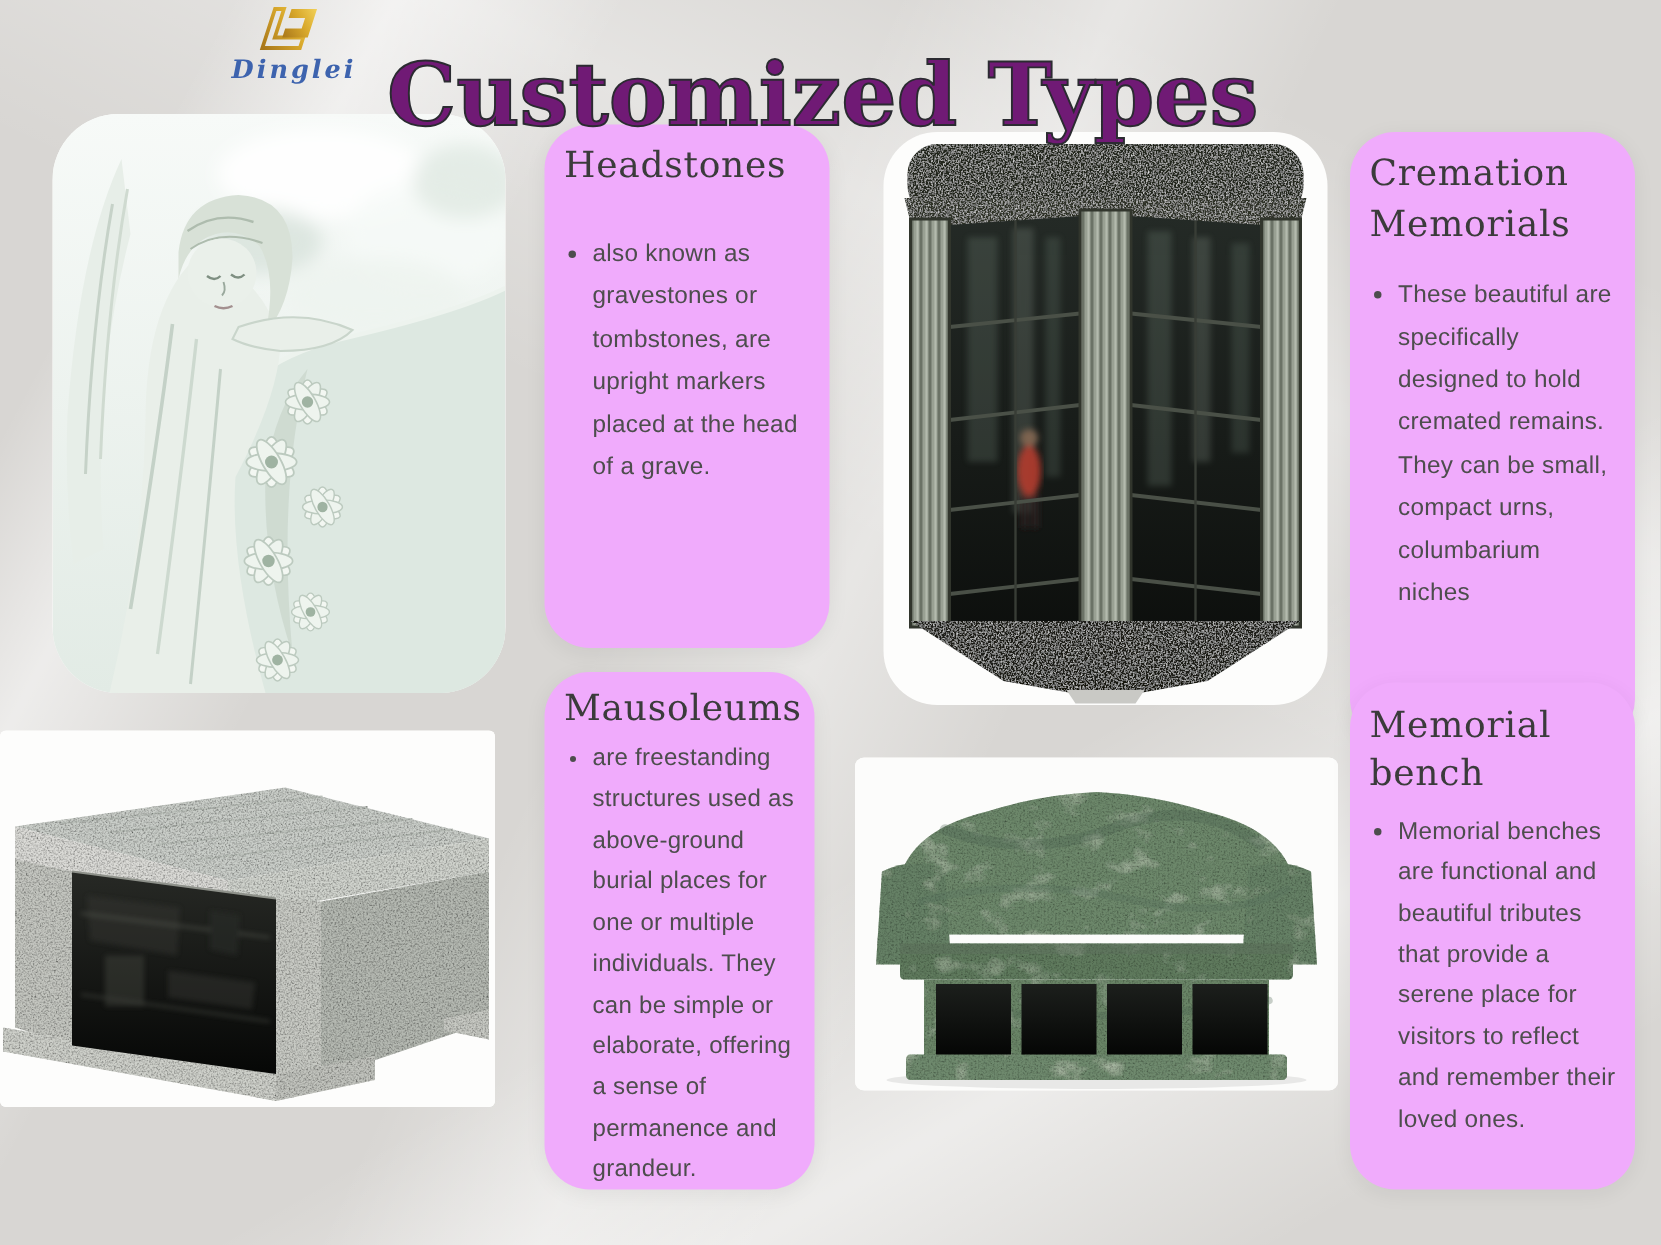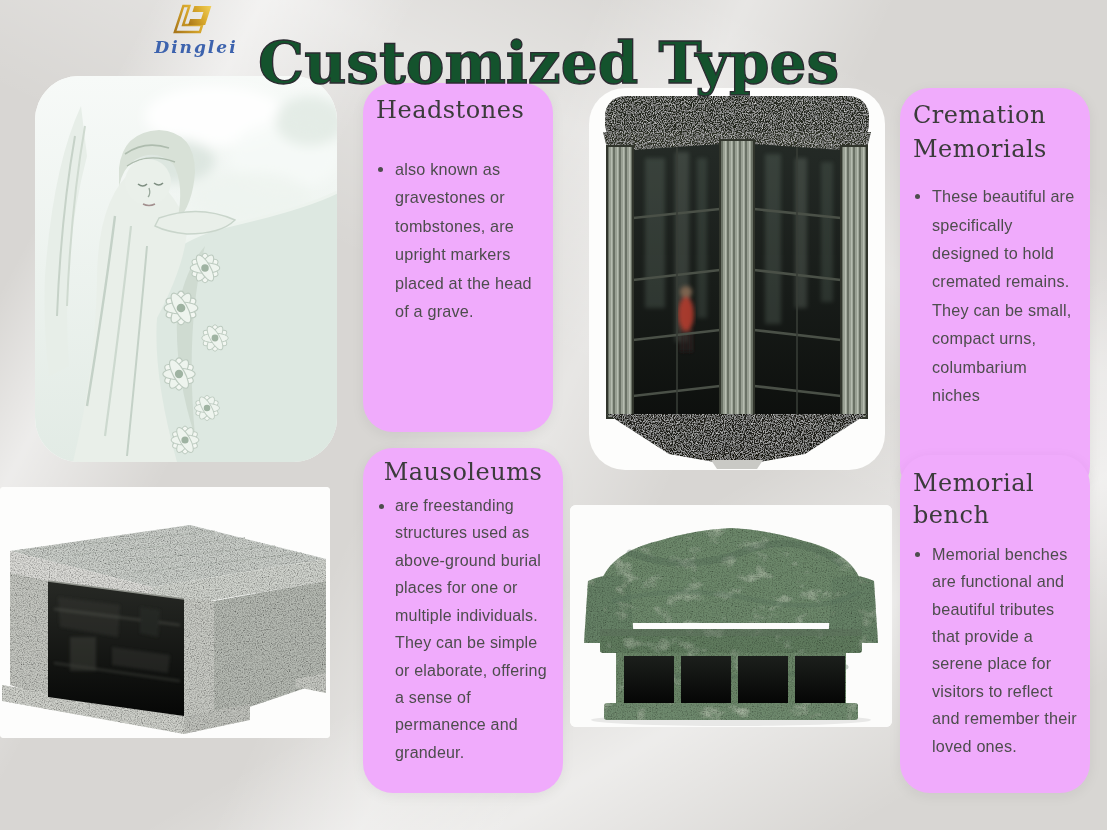--- a/index.html
+++ b/index.html
@@ -22,42 +22,42 @@
   .hdr-logo{position:absolute;left:146px;top:2px;width:100px;text-align:center;z-index:2;}
   .hdr-logo .logo-mark{display:block;margin:0 auto;}
   .hdr-logo .logo-text{
     display:block;margin-top:1px;
     font-family:"DejaVu Serif",serif;font-style:italic;font-weight:bold;
     font-size:17px;letter-spacing:2px;color:#3d63ae;
   }
   .main-title{
     position:absolute;left:258px;top:-10px;width:600px;z-index:2;
     font-family:"DejaVu Serif",serif;font-weight:900;
-    font-size:58px;line-height:1.18;color:#14532d;
+    font-size:58px;line-height:1.18;color:#701a75;
     letter-spacing:0px;white-space:nowrap;
     -webkit-text-stroke:1.3px #2b2b31;
   }
   .card{
     position:absolute;background:#f0abfc;border-radius:30px;z-index:1;
     box-shadow:0 3px 14px rgba(0,0,0,.06);
     padding:10px 13px 12px 13px;box-sizing:border-box;
   }
   .card h2{
     margin:0;font-family:"DejaVu Serif",serif;font-weight:500;
     font-size:24px;line-height:1.42;color:#3b3b3b;letter-spacing:.5px;
   }
   .card ul{margin:0;padding-left:19px;}
   .card li{
     font-size:16.2px;line-height:28.4px;color:#4d4d4d;letter-spacing:.2px;
   }
   .card--headstones{left:363px;top:83px;width:190px;height:349px;}
   .card--headstones ul{margin-top:28px;}
   .card--cremation{left:900px;top:88px;width:190px;height:408px;}
   .card--cremation ul{margin-top:16px;}
-  .card--mausoleums{left:363px;top:448px;width:200px;height:345px;padding-top:7px;}
+  .card--mausoleums{left:363px;top:448px;width:180px;height:345px;padding-top:7px;}
   .card--mausoleums h2{text-align:center;}
   .card--mausoleums ul{margin-top:3px;}
   .card--mausoleums li{font-size:16px;line-height:27.4px;}
   .card--bench{left:900px;top:455px;width:190px;height:338px;padding-top:12px;}
   .card--bench h2{text-align:left;line-height:1.35;}
   .card--bench ul{margin-top:9px;}
   .card--bench li{line-height:27.4px;}
   .img-panel{position:absolute;background:#fdfdfc;z-index:1;overflow:hidden;}
   .img-panel svg{display:block;width:100%;height:100%;}
   .img-angel{left:35px;top:76px;width:302px;height:386px;border-radius:44px;}

